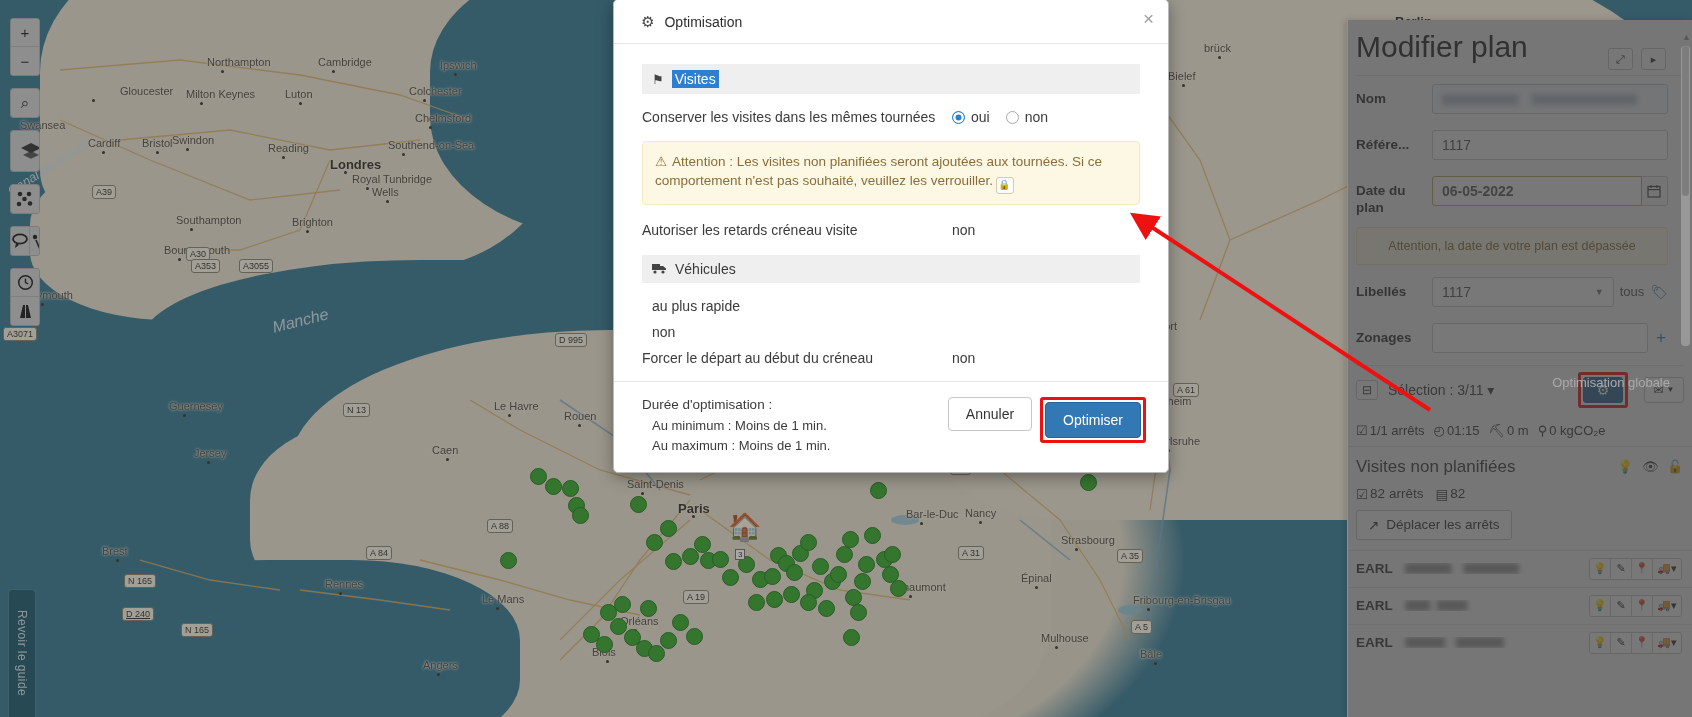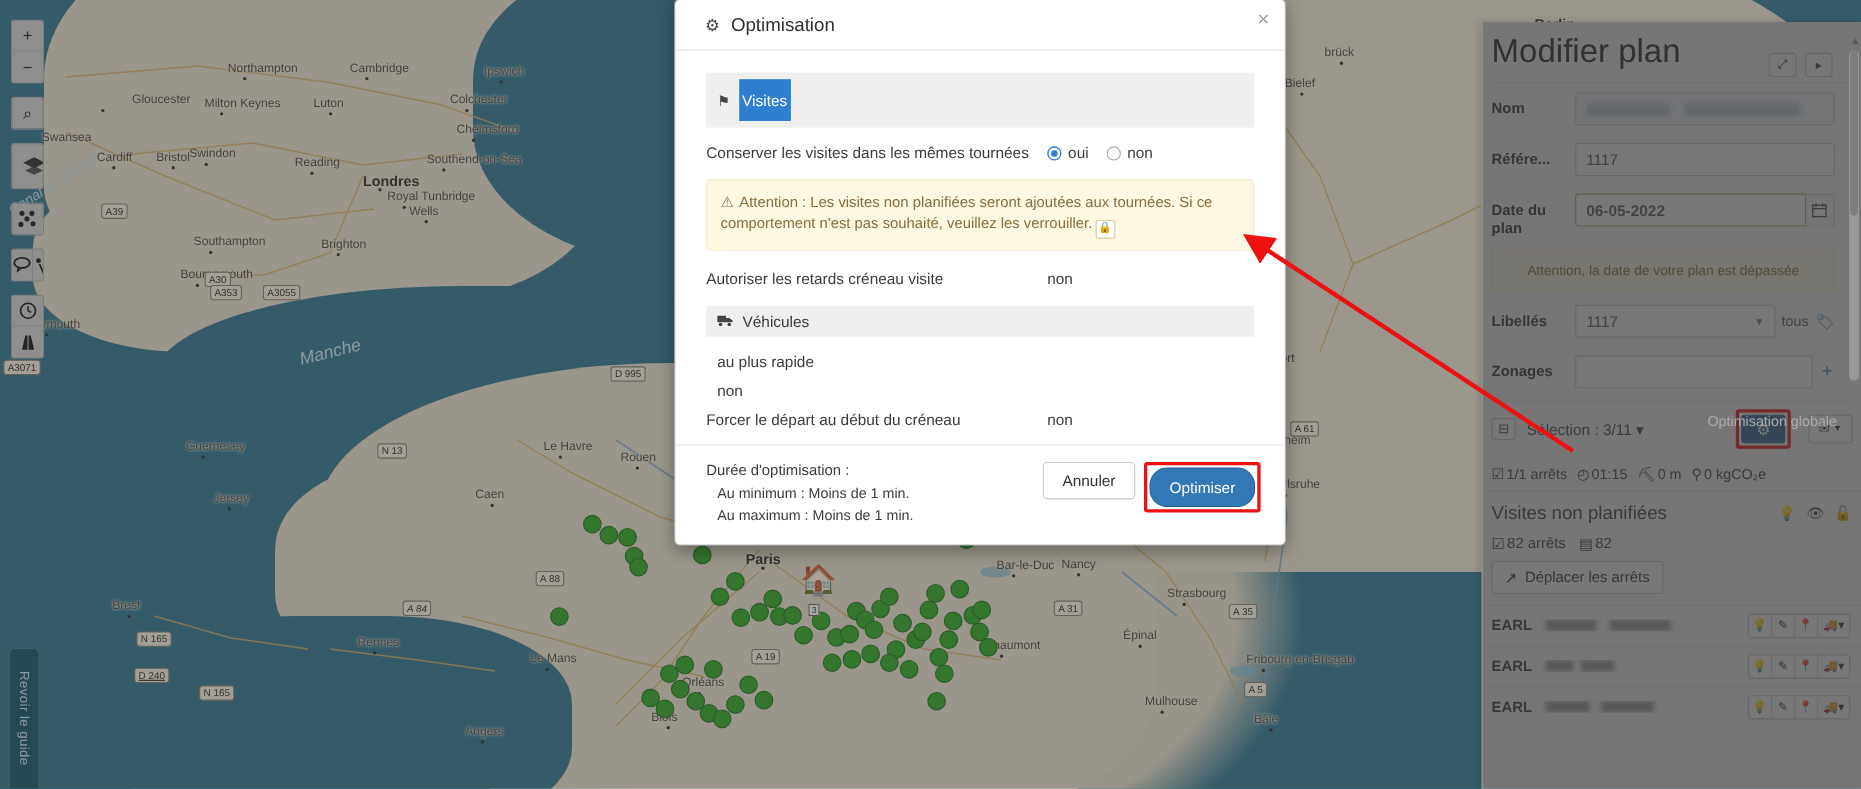--- a/index.html
+++ b/index.html
@@ -236,29 +236,29 @@
   .modal-shade { position: absolute; inset: 0; background: rgba(40,40,40,.40); z-index: 50; }
   .modal {
     position: absolute; left: 613px; top: -1px; width: 556px; z-index: 60;
     background: #fff; border: 1px solid #b9b9b9; border-radius: 5px;
     box-shadow: 0 4px 16px rgba(0,0,0,.35); font-size: 14px; color: #333;
   }
   .modal-head {
     position: relative; padding: 13px 15px 12px 27px; border-bottom: 1px solid #e5e5e5;
     display: flex; align-items: center; gap: 10px;
   }
-  .modal-title { font-size: 17px; color: #2e2e2e; }
+  .modal-title { font-size: 14px; color: #2e2e2e; }
   .modal-x { position: absolute; right: 14px; top: 8px; font-size: 19px; color: #a0a0a0; cursor: pointer; }
   .modal-body { padding: 20px 28px 8px 28px; }
   .group-head {
     background: #efefef; padding: 6px 10px; font-size: 14px; color: #3a3a3a;
     display: flex; align-items: center; gap: 8px; margin-bottom: 10px;
   }
   .group-head .gh-icon { color: #444; font-size: 13px; }
-  .sel-hl { background: #2f7fd0; color: #fff; padding: 11px 3px; }
+  .sel-hl { background: #2f7fd0; color: #fff; padding: 1px 3px; }
   .opt-line { display: flex; align-items: flex-start; padding: 5px 0 5px 0; }
   .opt-label { width: 300px; font-size: 14px; color: #3b3b3b; line-height: 1.28; }
   .opt-value { font-size: 14px; color: #3b3b3b; padding-left: 10px; }
   .radios { display: flex; align-items: center; gap: 16px; padding-left: 10px; }
   .radio { display: flex; align-items: center; gap: 6px; font-size: 14px; color: #3b3b3b; cursor: pointer; }
   .rd {
     width: 13px; height: 13px; border-radius: 50%; border: 1px solid #a9a9a9; background: #fff;
     display: inline-block; position: relative;
   }
   .rd.on { border-color: #2f7fd0; background: #2f7fd0; box-shadow: inset 0 0 0 2.5px #fff; }
@@ -277,21 +277,21 @@
     display: flex; align-items: flex-start;
   }
   .dur-block { flex: 1; font-size: 13.5px; color: #3b3b3b; line-height: 1.55; }
   .dur-sub { padding-left: 10px; font-size: 13px; }
   .foot-btns { display: flex; align-items: flex-start; gap: 8px; padding-top: 2px; }
   .btn-cancel {
     padding: 8px 17px; border: 1px solid #c8c8c8; background: #fff; border-radius: 4px;
     font-size: 14px; color: #333; cursor: pointer;
   }
   .btn-primary {
-    padding: 9px 17px; border: 1px solid #2a6294; background: #3278b5; border-radius: 16px;
+    padding: 9px 17px; border: 1px solid #2a6294; background: #3278b5; border-radius: 4px;
     font-size: 14px; color: #fff; cursor: pointer;
   }
   .hl-box { border: 3px solid #ee1111; border-radius: 3px; padding: 2px; }
 
   
   .anno { position: absolute; inset: 0; z-index: 70; pointer-events: none; }
 </style>
 </head>
 <body>
 
@@ -348,21 +348,21 @@
         <span class="map-label" style="left: 186px; top: 88px;">Milton Keynes</span>
         <span class="map-dot" style="left: 200px; top: 102px;"></span>
         <span class="map-label" style="left: 285px; top: 88px;">Luton</span>
         <span class="map-dot" style="left: 299px; top: 102px;"></span>
         <span class="map-label" style="left: 409px; top: 85px;">Colchester</span>
         <span class="map-dot" style="left: 423px; top: 99px;"></span>
         <span class="map-label" style="left: 78px; top: 85px; margin-left: 42px;">Gloucester</span>
         <span class="map-dot" style="left: 92px; top: 99px;"></span>
         <span class="map-label" style="left: 415px; top: 112px;">Chelmsford</span>
         <span class="map-dot" style="left: 429px; top: 126px;"></span>
-        <span class="map-label" style="left: 38px; top: 119px;">Swansea</span>
+        <span class="map-label" style="left: 20px; top: 119px;">Swansea</span>
         <span class="map-dot" style="left: 36px; top: 133px;"></span>
         <span class="map-label" style="left: 88px; top: 137px;">Cardiff</span>
         <span class="map-dot" style="left: 102px; top: 151px;"></span>
         <span class="map-label" style="left: 172px; top: 134px;">Swindon</span>
         <span class="map-dot" style="left: 186px; top: 148px;"></span>
         <span class="map-label" style="left: 268px; top: 142px;">Reading</span>
         <span class="map-dot" style="left: 282px; top: 156px;"></span>
         <span class="map-label" style="left: 388px; top: 139px;">Southend-on-Sea</span>
         <span class="map-dot" style="left: 402px; top: 153px;"></span>
         <span class="map-label" style="left: 142px; top: 137px;">Bristol</span>
@@ -443,21 +443,21 @@
     <div id="map-badges">
         <span class="road-badge" style="left: 14px; top: 58px;">A40</span>
         <span class="road-badge" style="left: 92px; top: 185px;">A39</span>
         <span class="road-badge" style="left: 186px; top: 247px;">A30</span>
         <span class="road-badge" style="left: 191px; top: 259px;">A353</span>
         <span class="road-badge" style="left: 239px; top: 259px;">A3055</span>
         <span class="road-badge" style="left: 3px; top: 327px;">A3071</span>
         <span class="road-badge" style="left: 343px; top: 403px;">N 13</span>
         <span class="road-badge" style="left: 555px; top: 333px;">D 995</span>
         <span class="road-badge" style="left: 487px; top: 519px;">A 88</span>
-        <span class="road-badge" style="left: 366px; top: 546px; font-style: italic;">A 84</span>
+        <span class="road-badge" style="left: 366px; top: 546px;">A 84</span>
         <span class="road-badge" style="left: 124px; top: 574px;">N 165</span>
         <span class="road-badge" style="left: 122px; top: 607px; text-decoration: underline;">D 240</span>
         <span class="road-badge" style="left: 181px; top: 623px;">N 165</span>
         <span class="road-badge" style="left: 683px; top: 590px;">A 19</span>
         <span class="road-badge" style="left: 950px; top: 461px;">A 4</span>
         <span class="road-badge" style="left: 958px; top: 546px;">A 31</span>
         <span class="road-badge" style="left: 1117px; top: 549px;">A 35</span>
         <span class="road-badge" style="left: 1131px; top: 620px;">A 5</span>
         <span class="road-badge" style="left: 1173px; top: 383px;">A 61</span>
         <span class="road-badge" style="left: 1551px; top: 62px;">A2</span>

